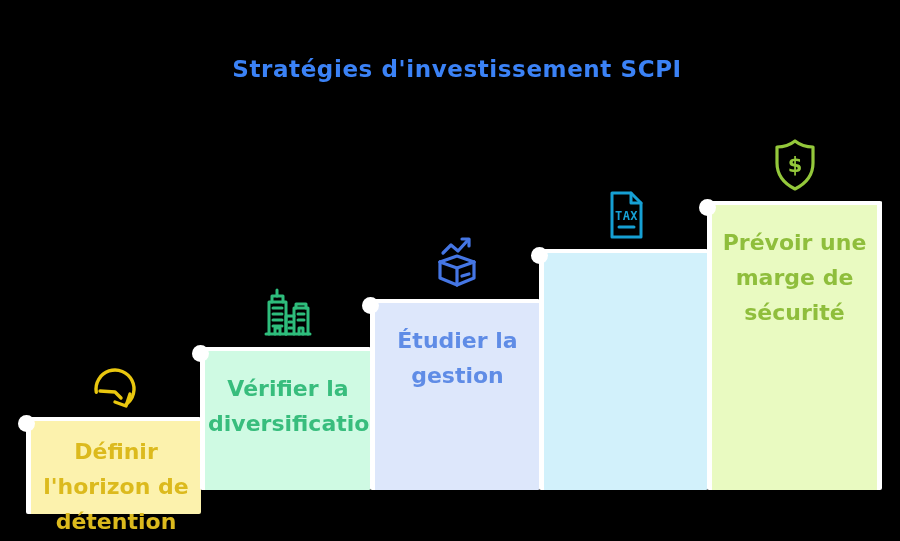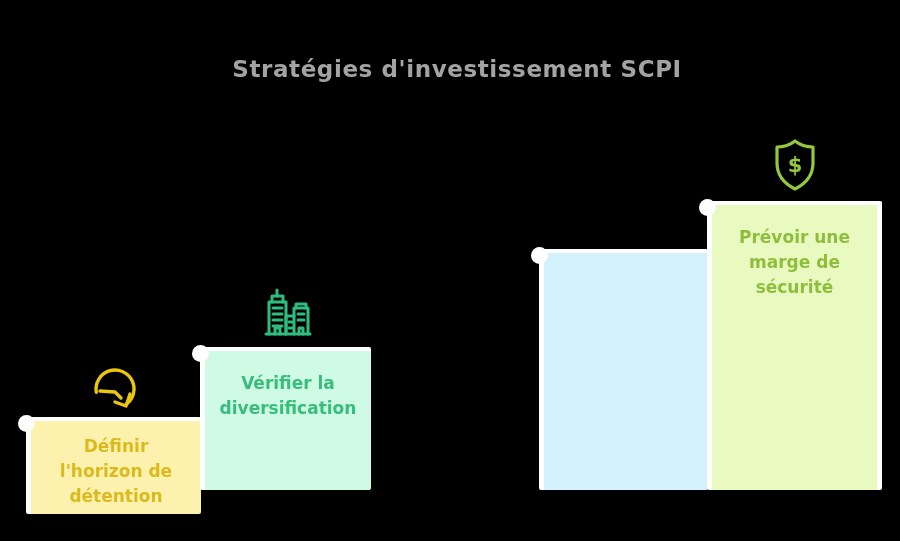--- a/index.html
+++ b/index.html
@@ -52,33 +52,33 @@
     transform:translateX(-50%);
     line-height:0;
     color:var(--icon,#999);
   }
   .step1 .icon { bottom:calc(100% + 1px); }
   .icon svg { display:block; }
 
   .label {
     margin:20px 3px 0;
     text-align:center;
-    font-size:17px;
-    line-height:25px;
+    font-size:22px;
+    line-height:35px;
     font-weight:700;
     color:var(--text,#333);
   }
   .step1 .label { margin-top:13px; }
 </style>
 </head>
 <body style="background: rgb(0, 0, 0);">
 
 <div class="stage">
 
-  <h1 class="title" style="color: #a3a3a3;">Stratégies d'investissement SCPI</h1>
+  <h1 class="title" style="color: #3b82f6;">Stratégies d'investissement SCPI</h1>
 
   <div class="step step1" style="--fill: #fcf2ad; --text: #dcba1d; --icon: #e9c70f;">
     <div class="cap"></div>
     <div class="icon">
       <svg width="52" height="58" viewBox="0 0 52 58" fill="none" stroke="currentColor" stroke-width="3.4" stroke-linecap="round" stroke-linejoin="round">
         <path d="M 6.3 30.3 A 19 19 0 1 1 35.9 42.6"></path>
         <path d="M 40 32 L 36 44 L 25 40"></path>
         <path d="M 10 29 L 25 30 L 31 36"></path>
       </svg>
     </div>
@@ -99,23 +99,46 @@
         <path d="M 34 22 V 18 H 44 V 22"></path>
         <path d="M 32 48 V 22 H 46 V 48"></path>
         <path d="M 36 28 H 42 M 36 34 H 42"></path>
         <path d="M 37 48 V 42 H 41 V 48"></path>
         <path d="M 4 48 H 48"></path>
       </svg>
     </div>
     <div class="label">Vérifier la<br>diversification</div>
   </div>
 
+  <div class="step step3" style="--fill: #dde7fb; --text: #5f8ce6; --icon: #4576e4;">
+    <div class="cap"></div>
+    <div class="icon">
+      <svg width="50" height="54" viewBox="0 0 50 54" fill="none" stroke="currentColor" stroke-width="3.2" stroke-linecap="round" stroke-linejoin="round">
+        <path d="M 10 17 L 18 9 L 25 15 L 35 4"></path>
+        <path d="M 29 3 L 36 3 L 36 10"></path>
+        <path d="M 7 26 L 24 20 L 41 26"></path>
+        <path d="M 7 26 L 24 32 L 41 26"></path>
+        <path d="M 7 26 V 42 L 24 49 V 32"></path>
+        <path d="M 41 26 V 42 L 24 49"></path>
+        <path d="M 29 40 L 36 38"></path>
+      </svg>
+    </div>
+    <div class="label">Étudier la<br>gestion</div>
+  </div>
 
   <div class="step step4" style="--fill: #d2f1fb; --text: #2aa6d4; --icon: #16a0d4;">
     <div class="cap"></div>
+    <div class="icon">
+      <svg width="42" height="50" viewBox="0 0 42 50" fill="none" stroke="currentColor" stroke-width="3" stroke-linecap="round" stroke-linejoin="round">
+        <path d="M 7 47 V 3 H 26 L 36 13 V 47 Z"></path>
+        <path d="M 26 3 V 13 H 36"></path>
+        <text x="21.5" y="30" text-anchor="middle" stroke="none" fill="currentColor" font-family="DejaVu Sans Mono, monospace" font-size="12" font-weight="700" letter-spacing="0.5">TAX</text>
+        <path d="M 14 37 H 29"></path>
+      </svg>
+    </div>
   </div>
 
   <div class="step step5" style="--fill: #e9fac1; --text: #8fbe3c; --icon: #94c83b;">
     <div class="cap"></div>
     <div class="icon">
       <svg width="48" height="54" viewBox="0 0 48 54" fill="none" stroke="currentColor" stroke-width="3.2" stroke-linecap="round" stroke-linejoin="round">
         <path d="M 24 3 C 29 7 36 9 42 9 V 25 C 42 38 34 46 24 51 C 14 46 6 38 6 25 V 9 C 12 9 19 7 24 3 Z"></path>
         <text x="24" y="34" text-anchor="middle" stroke="none" fill="currentColor" font-family="DejaVu Sans, sans-serif" font-size="21" font-weight="700">$</text>
       </svg>
     </div>

